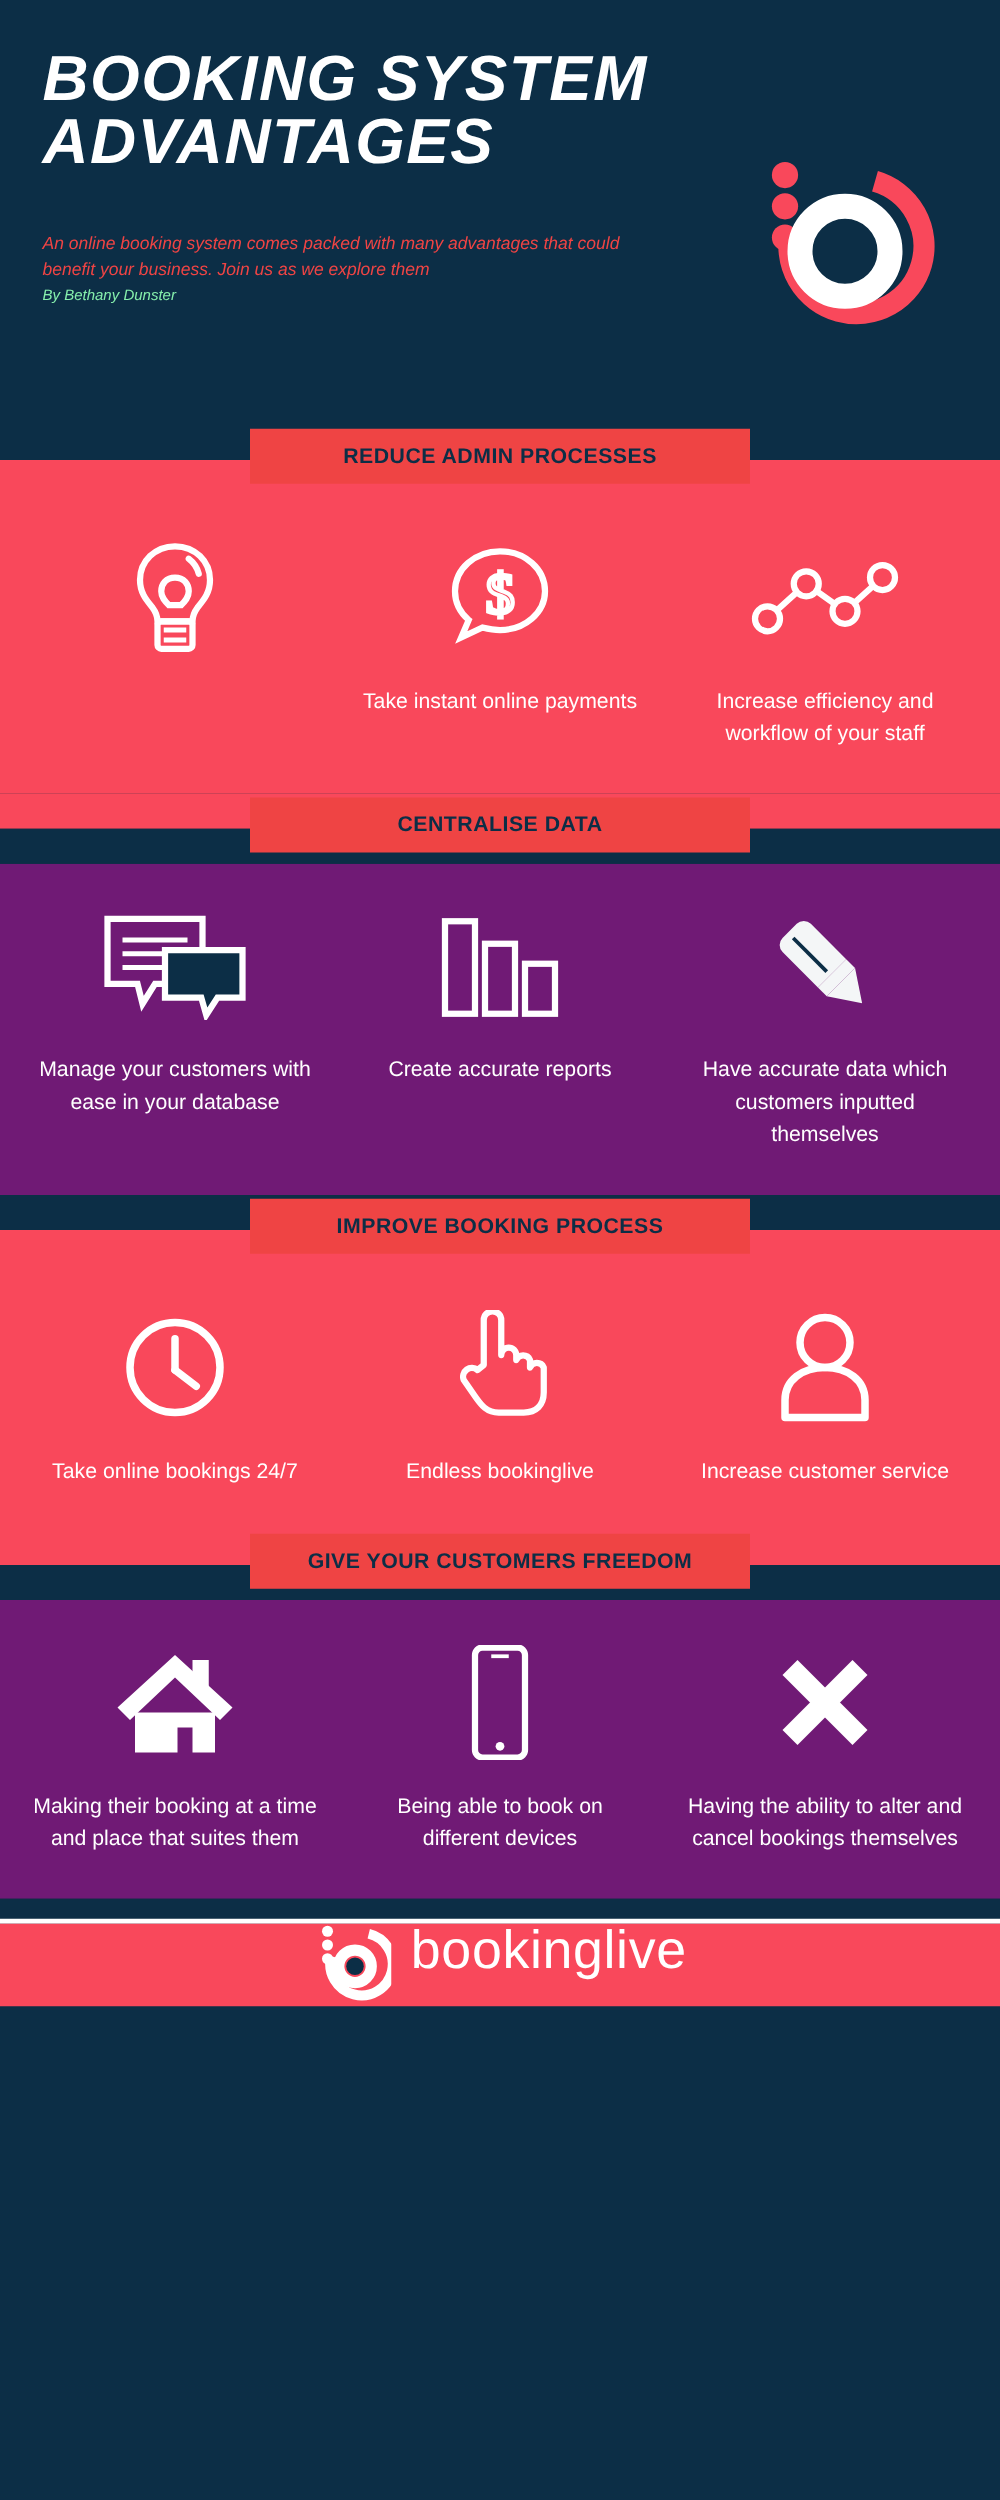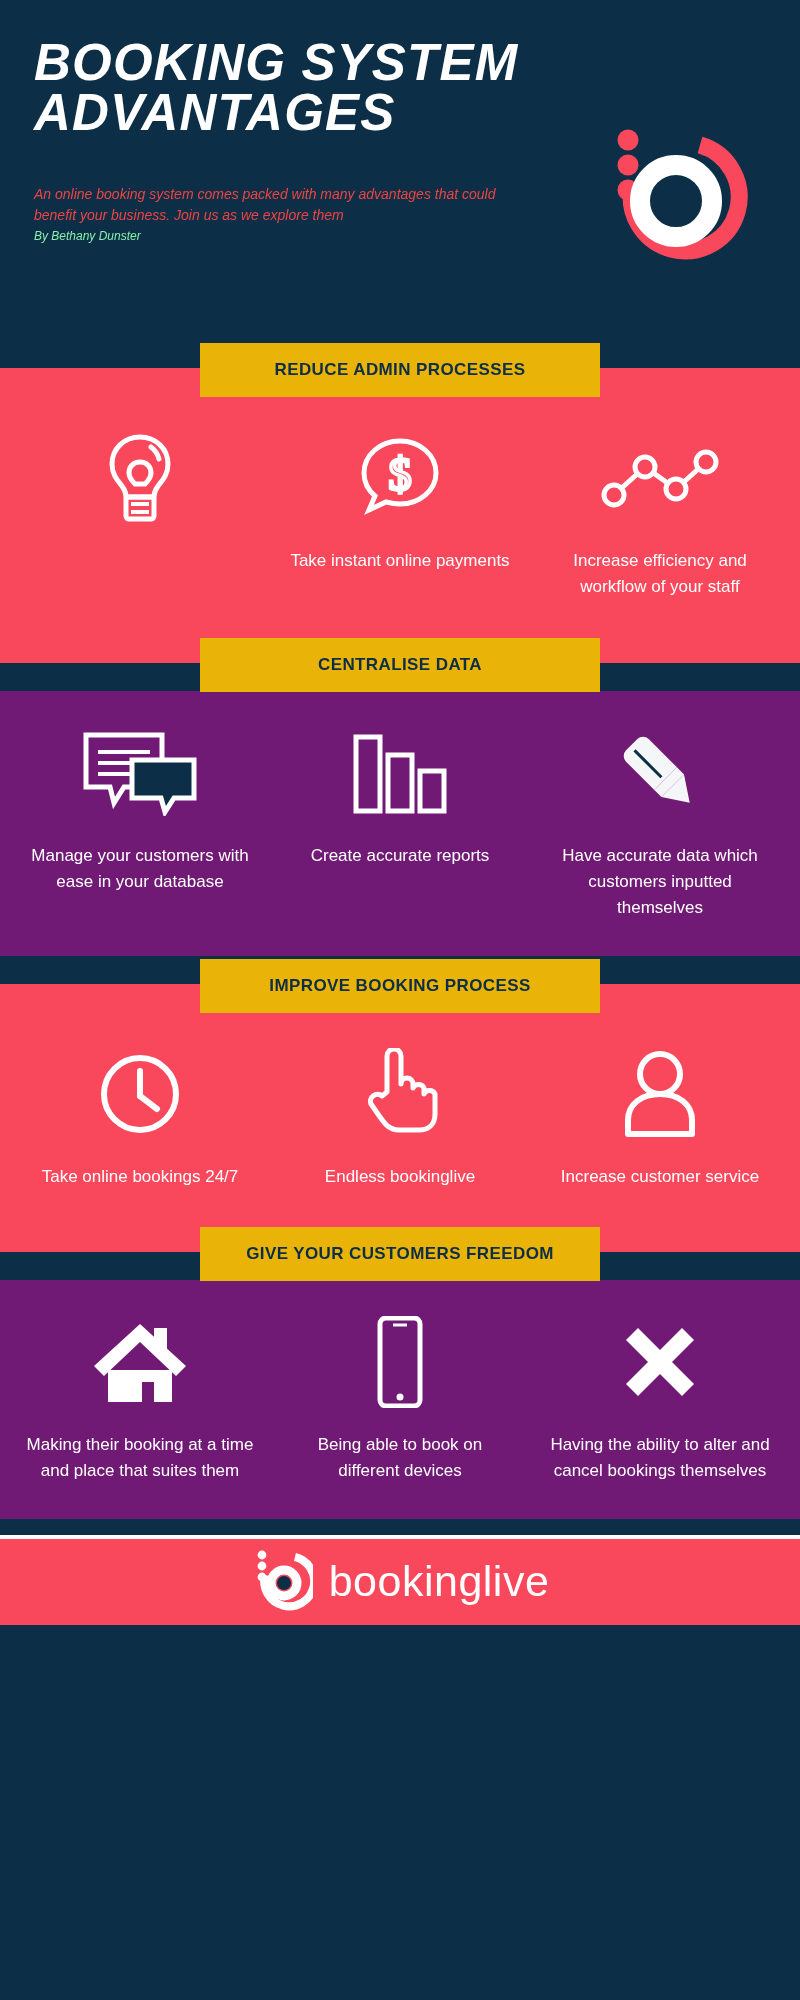--- a/index.html
+++ b/index.html
@@ -76,22 +76,22 @@
     height: 28px;
   }
   .banner-wrap .stripe-top { top: 0; }
   .banner-wrap .stripe-bottom { top: 28px; }
 
   .banner {
     position: absolute;
     left: 200px;
     width: 400px;
     top: 3px;
-    height: 54px;
-    background: #eab308;
+    height: 44px;
+    background: #ef4444;
     display: flex;
     align-items: center;
     justify-content: center;
   }
   .banner-text {
     color: #0c2e46;
     font-size: 17px;
     font-weight: bold;
     letter-spacing: 0.4px;
     text-transform: uppercase;
@@ -138,23 +138,23 @@
     font-size: 17px;
     line-height: 1.55;
     text-align: center;
     max-width: 230px;
   }
 
   
   .footer-gap { background: #0c2e46; }
   .footer {
     background: #f9485b;
-    height: 86px;
+    height: 66px;
     display: flex;
-    align-items: center;
+    align-items: flex-start;
     justify-content: center;
     gap: 16px;
   }
   .footer-word {
     color: #ffffff;
     font-size: 43px;
     letter-spacing: 0.5px;
     line-height: 1;
   }
 </style>

